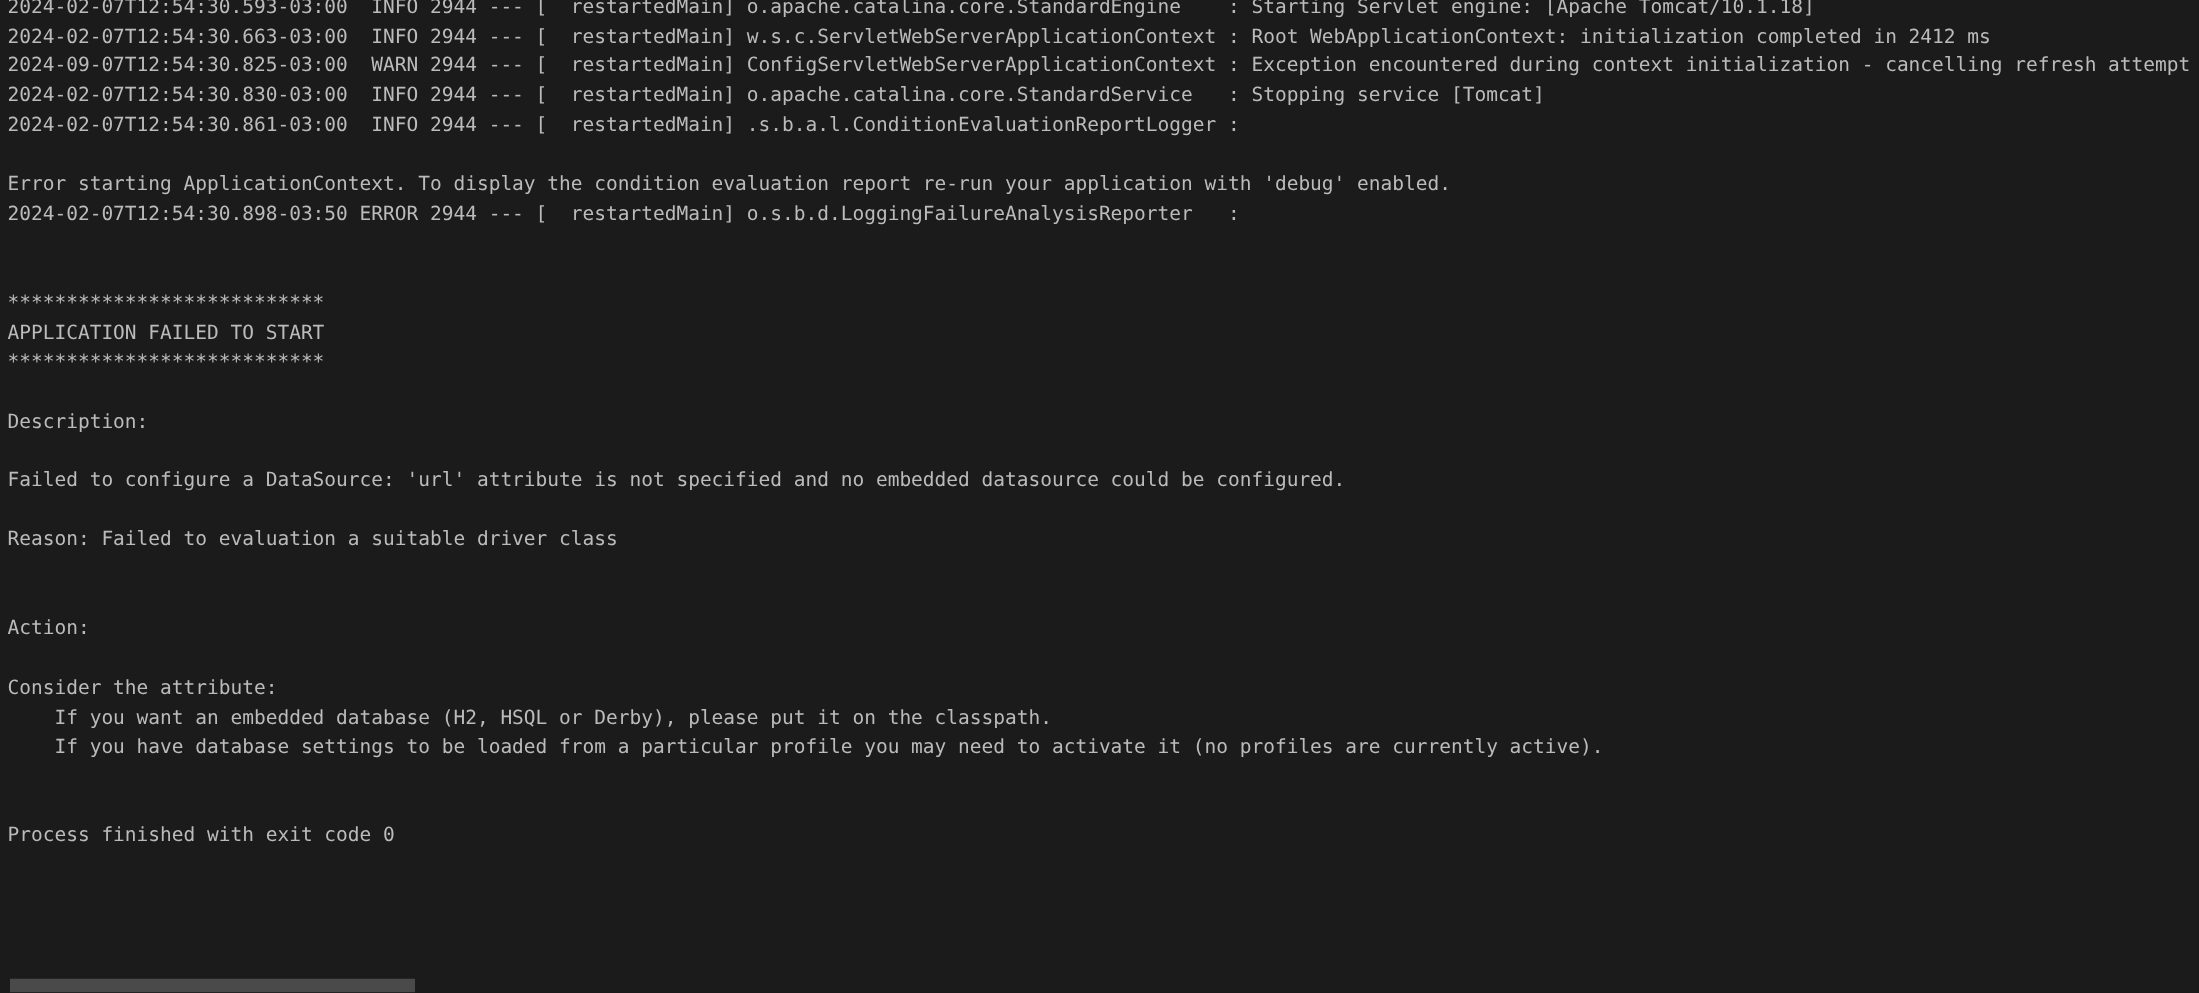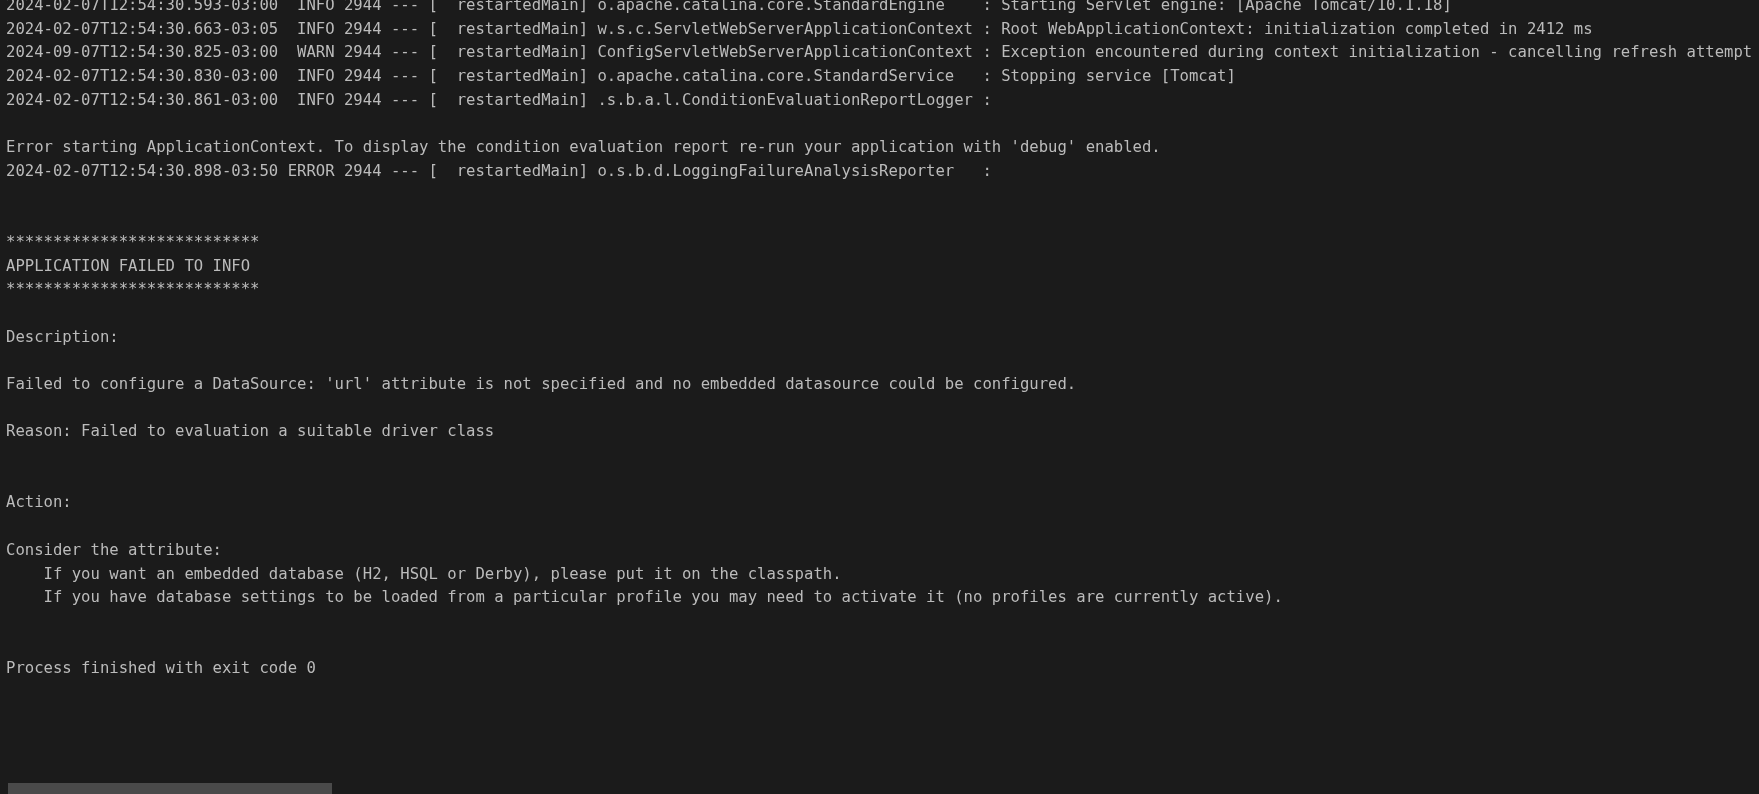--- a/index.html
+++ b/index.html
@@ -68,31 +68,31 @@
     border-radius: 0px;
   }
 </style>
 </head>
 <body>
 
 <div id="console">
 
   <div class="console-lines">
       <div class="log-line">2024-02-07T12:54:30.593-03:00  INFO 2944 --- [  restartedMain] o.apache.catalina.core.StandardEngine    : Starting Servlet engine: [Apache Tomcat/10.1.18]</div>
-      <div class="log-line">2024-02-07T12:54:30.663-03:05  INFO 2944 --- [  restartedMain] w.s.c.ServletWebServerApplicationContext : Root WebApplicationContext: initialization completed in 2412 ms</div>
+      <div class="log-line">2024-02-07T12:54:30.663-03:00  INFO 2944 --- [  restartedMain] w.s.c.ServletWebServerApplicationContext : Root WebApplicationContext: initialization completed in 2412 ms</div>
       <div class="log-line">2024-09-07T12:54:30.825-03:00  WARN 2944 --- [  restartedMain] ConfigServletWebServerApplicationContext : Exception encountered during context initialization - cancelling refresh attempt</div>
       <div class="log-line">2024-02-07T12:54:30.830-03:00  INFO 2944 --- [  restartedMain] o.apache.catalina.core.StandardService   : Stopping service [Tomcat]</div>
       <div class="log-line">2024-02-07T12:54:30.861-03:00  INFO 2944 --- [  restartedMain] .s.b.a.l.ConditionEvaluationReportLogger :</div>
       <div class="log-line blank"></div>
       <div class="log-line">Error starting ApplicationContext. To display the condition evaluation report re-run your application with 'debug' enabled.</div>
       <div class="log-line">2024-02-07T12:54:30.898-03:50 ERROR 2944 --- [  restartedMain] o.s.b.d.LoggingFailureAnalysisReporter   :</div>
       <div class="log-line blank"></div>
       <div class="log-line blank"></div>
       <div class="log-line">***************************</div>
-      <div class="log-line">APPLICATION FAILED TO INFO</div>
+      <div class="log-line">APPLICATION FAILED TO START</div>
       <div class="log-line">***************************</div>
       <div class="log-line blank"></div>
       <div class="log-line">Description:</div>
       <div class="log-line blank"></div>
       <div class="log-line">Failed to configure a DataSource: 'url' attribute is not specified and no embedded datasource could be configured.</div>
       <div class="log-line blank"></div>
       <div class="log-line">Reason: Failed to evaluation a suitable driver class</div>
       <div class="log-line blank"></div>
       <div class="log-line blank"></div>
       <div class="log-line">Action:</div>

